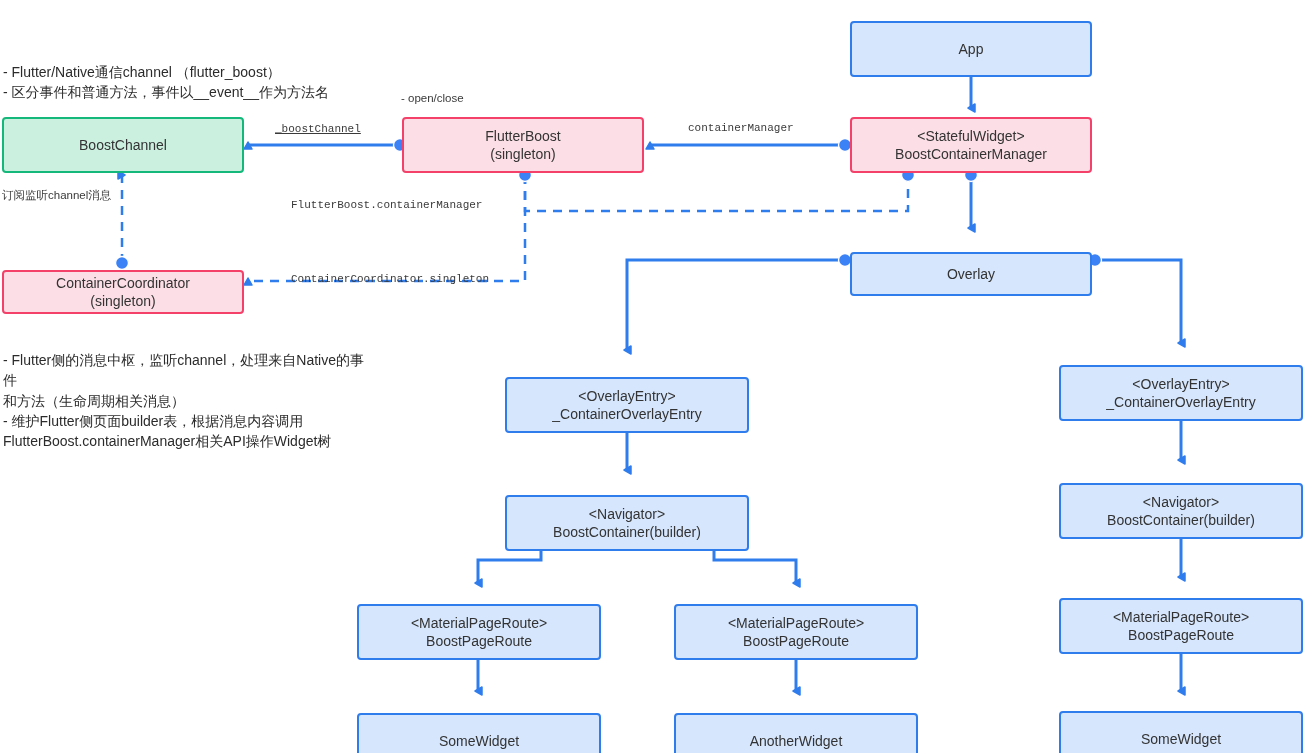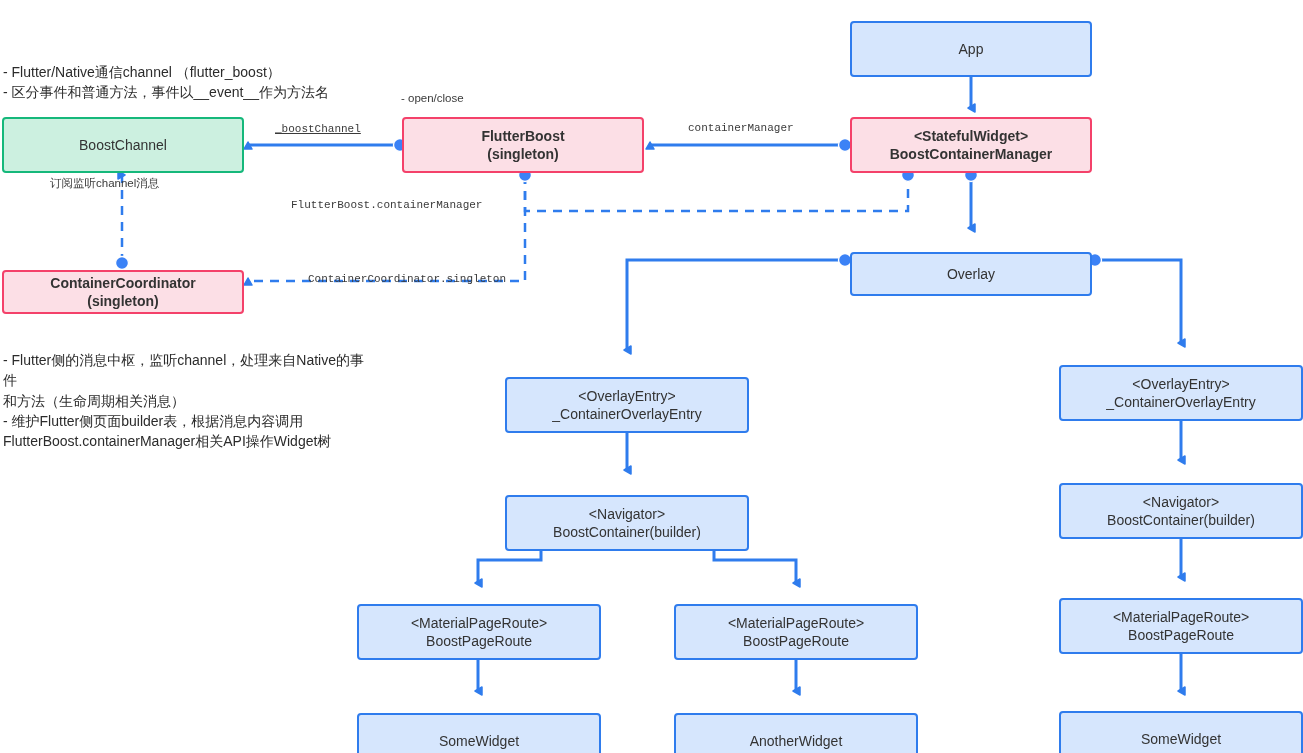--- a/index.html
+++ b/index.html
@@ -28,21 +28,21 @@
     justify-content: center;
     text-align: center;
     border-radius: 4px;
     line-height: 1.32;
     color: #333333;
     font-size: 14px;
     white-space: pre-line;
     z-index: 3;
   }
   .node.blue   { background: #d6e6fd; border: 2px solid #2f7ced; margin-top: 19px; }
-  .node.pink   { background: #fcdfe6; border: 2px solid #f4416a; font-weight: bold; }
+  .node.pink   { background: #fcdfe6; border: 2px solid #f4416a; }
   .node.green  { background: #ccf0e0; border: 2px solid #15b87b; }
 
   .note {
     position: absolute;
     color: #2b2b2b;
     font-size: 14px;
     line-height: 1.45;
     white-space: pre-line;
     z-index: 2;
   }
@@ -214,23 +214,23 @@
   </div>
 
   <div class="edge-label" style="left:275px; top:123px;text-decoration:underline;">_boostChannel</div>
 
   <div class="edge-label sans" style="left:401px; top:92px;">- open/close</div>
 
   <div class="edge-label" style="left:688px; top:122px;">containerManager</div>
 
   <div class="edge-label" style="left:291px; top:199px;">FlutterBoost.containerManager</div>
 
-  <div class="edge-label" style="left:291px; top:273px;margin-left:17px;">ContainerCoordinator.singleton</div>
-
-  <div class="edge-label sans" style="left:2px; top:176px;margin-left:48px;">订阅监听channel消息</div>
+  <div class="edge-label" style="left:291px; top:273px;">ContainerCoordinator.singleton</div>
+
+  <div class="edge-label sans" style="left:2px; top:188px;">订阅监听channel消息</div>
 
   <div class="note" style="left:3px; top:62px; width:370px;">- Flutter/Native通信channel （flutter_boost）
 - 区分事件和普通方法，事件以__event__作为方法名</div>
 
   <div class="note" style="left:3px; top:350px; width:370px;">- Flutter侧的消息中枢，监听channel，处理来自Native的事件
 和方法（生命周期相关消息）
 - 维护Flutter侧页面builder表，根据消息内容调用
 FlutterBoost.containerManager相关API操作Widget树</div>
 
 </div>

